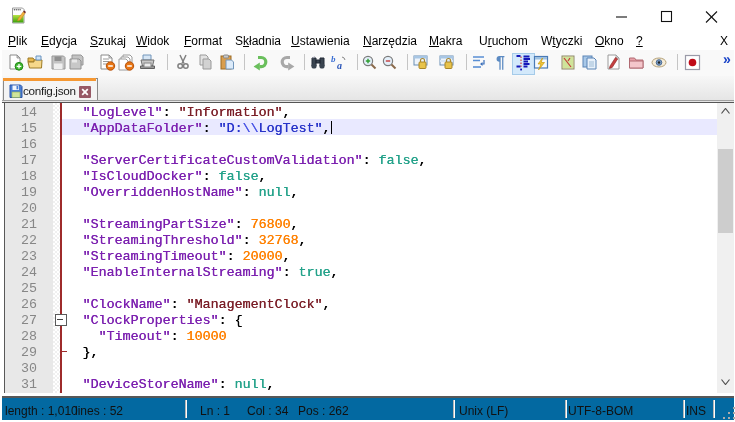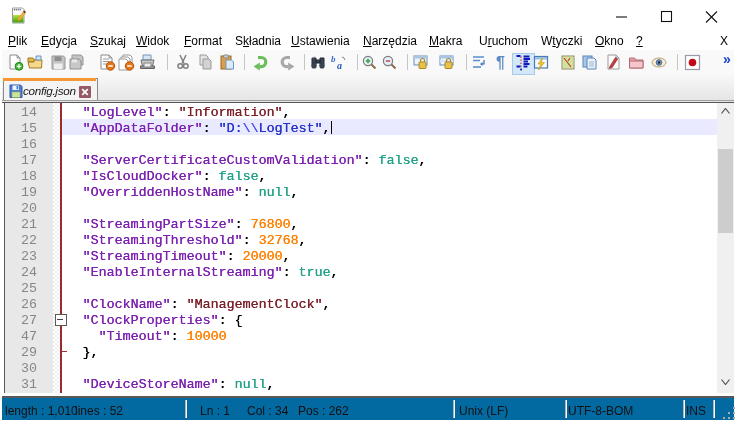--- a/index.html
+++ b/index.html
@@ -15,21 +15,21 @@
   .mi{position:absolute;top:5px;white-space:nowrap;}
   
   #toolbar{left:2px;top:50px;width:732px;height:26px;background:#f9f9f9;}
   .tsep{position:absolute;top:4px;width:1px;height:16px;background:#c5c5c5;}
   .ticon{position:absolute;top:4px;width:17px;height:17px;}
   
   #tabbar{left:2px;top:76px;width:732px;height:26px;background:linear-gradient(#f7f7f7,#e4e4e4);}
   #tabbar-bottom{left:2px;top:100px;width:732px;height:1px;background:#a0a0a0;}
   #tab1{left:1px;top:2px;width:93px;height:22px;background:#f4f4f4;border:1px solid #8a8a8a;border-bottom:none;}
   #tab1-orange{left:1px;top:2px;width:93px;height:3px;background:#f59833;}
-  #tab1-text{left:21px;top:8px;font-size:11.7px;letter-spacing:-0.3px;color:#1a1a1a;font-style:italic;}
+  #tab1-text{left:21px;top:8px;font-size:11.7px;letter-spacing:-0.3px;color:#1a1a1a;}
 
   
   #ed-top{left:2px;top:102px;width:732px;height:1px;background:#555;}
   #ed-left{left:4px;top:102px;width:1px;height:294px;background:#585858;}
   #ed-bottom{left:2px;top:396px;width:732px;height:2px;background:#585858;}
   #gap-below-editor{left:2px;top:393px;width:732px;height:3px;background:#ffffff;}
 
   #editor{left:5px;top:103px;width:712px;height:290px;background:#ffffff;
           font-family:"Liberation Mono",monospace;font-size:13.333px;}
   #margin-num{left:0;top:0;width:48px;height:290px;background:#e8e8e8;}
@@ -307,21 +307,21 @@
     <div class="code" style="top:130px">  <span class="k">"StreamingThreshold"</span>: <span class="n">32768</span>,</div>
     <div class="lnum" style="top:146px">23</div>
     <div class="code" style="top:146px">  <span class="k">"StreamingTimeout"</span>: <span class="n">20000</span>,</div>
     <div class="lnum" style="top:162px">24</div>
     <div class="code" style="top:162px">  <span class="k">"EnableInternalStreaming"</span>: <span class="w">true</span>,</div>
     <div class="lnum" style="top:178px">25</div>
     <div class="lnum" style="top:194px">26</div>
     <div class="code" style="top:194px">  <span class="k">"ClockName"</span>: <span class="s">"ManagementClock"</span>,</div>
     <div class="lnum" style="top:210px">27</div>
     <div class="code" style="top:210px">  <span class="k">"ClockProperties"</span>: {</div>
-    <div class="lnum" style="top:226px">47</div>
+    <div class="lnum" style="top:226px">28</div>
     <div class="code" style="top:226px">    <span class="k">"Timeout"</span>: <span class="n">10000</span></div>
     <div class="lnum" style="top:242px">29</div>
     <div class="code" style="top:242px">  },</div>
     <div class="lnum" style="top:258px">30</div>
     <div class="lnum" style="top:274px">31</div>
     <div class="code" style="top:274px">  <span class="k">"DeviceStoreName"</span>: <span class="w">null</span>,</div>
     <div class="abs" id="caret"></div>
     <div class="abs" style="left:50px;top:211px;width:10px;height:10px;background:#fff;border:1.2px solid #5a5a5a"></div>
     <div class="abs" style="left:52px;top:215.8px;width:6px;height:1.2px;background:#444"></div>
     <div class="abs" style="left:56px;top:247.5px;width:6px;height:1.5px;background:#9e2b2b"></div>

